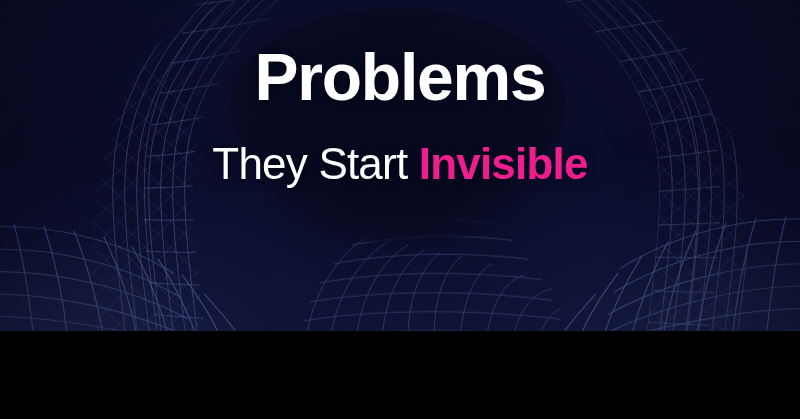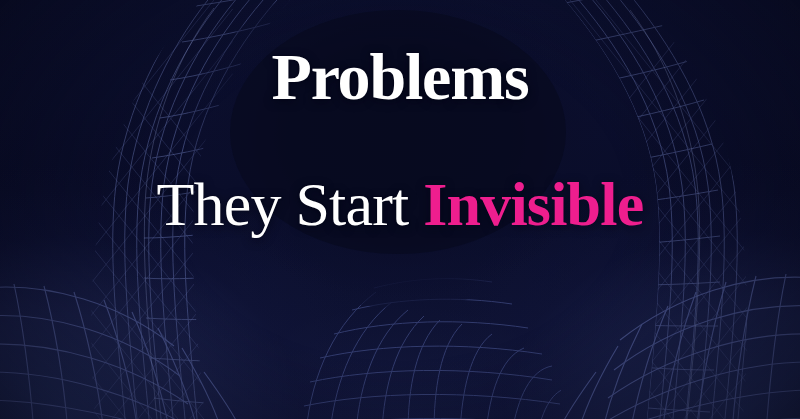--- a/index.html
+++ b/index.html
@@ -8,25 +8,24 @@
     padding: 0;
     background: #000;
   }
   body {
     font-family: "Liberation Sans", sans-serif;
   }
 
   #banner {
     position: relative;
     width: 800px;
-    height: 419px;
+    height: 331px;
     overflow: hidden;
     background: #0a0d2a;
     user-select: none;
-    font-family: Liberation Serif, serif;
   }
 
   
   .art-layer {
     position: absolute;
     inset: 0;
     width: 100%;
     height: 100%;
     display: block;
   }
@@ -79,24 +78,24 @@
 
   #line-2 {
     font-size: 58px;
     font-weight: 400;
     font-style: italic;
     letter-spacing: -0.6px;
     margin-top: 28px;
   }
 
   #line-3 {
-    font-size: 62px;
+    font-size: 44px;
     font-weight: 400;
     letter-spacing: -0.8px;
-    margin-top: 63px;
+    margin-top: 32px;
   }
 
   #line-3-accent {
     font-weight: 700;
     color: #ee1e8e;
     text-shadow: 0 2px 10px rgba(3,5,20,0.6);
   }
 </style>
 </head>
 <body>

